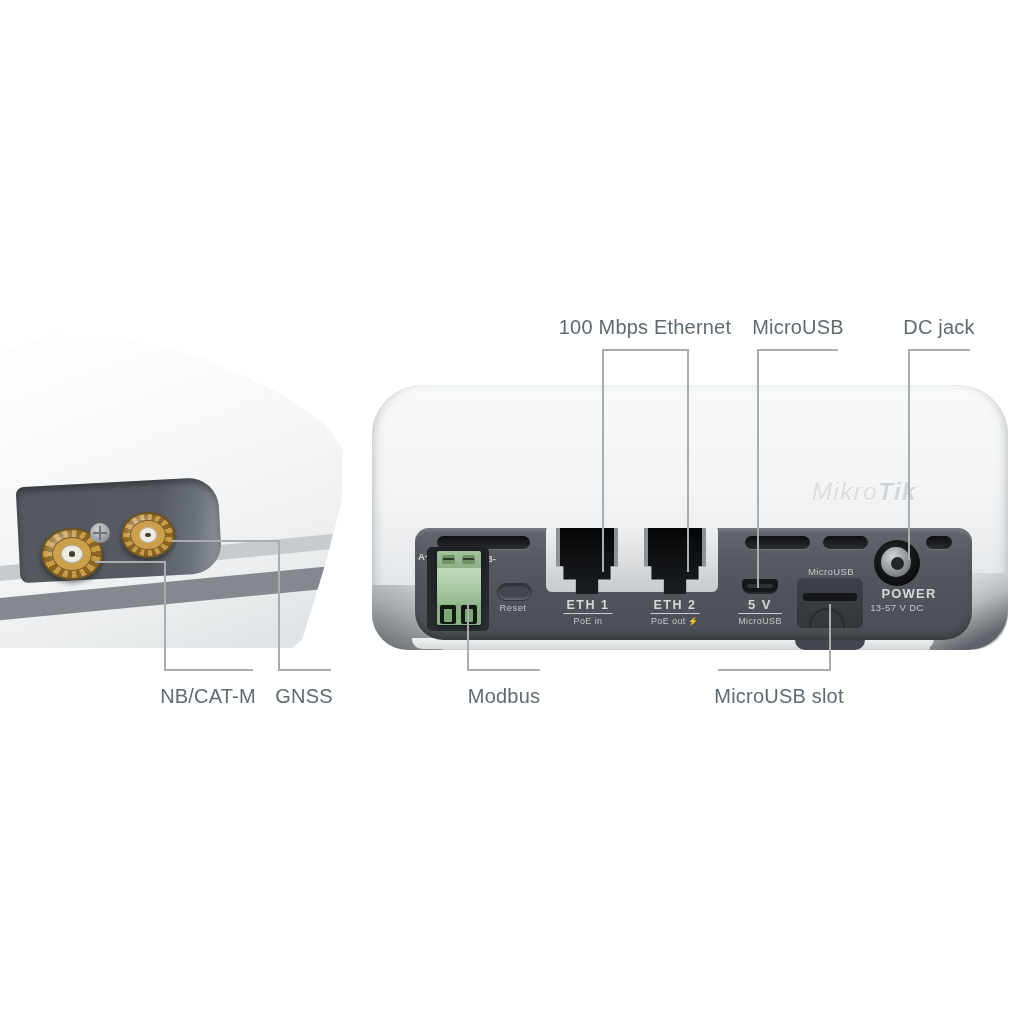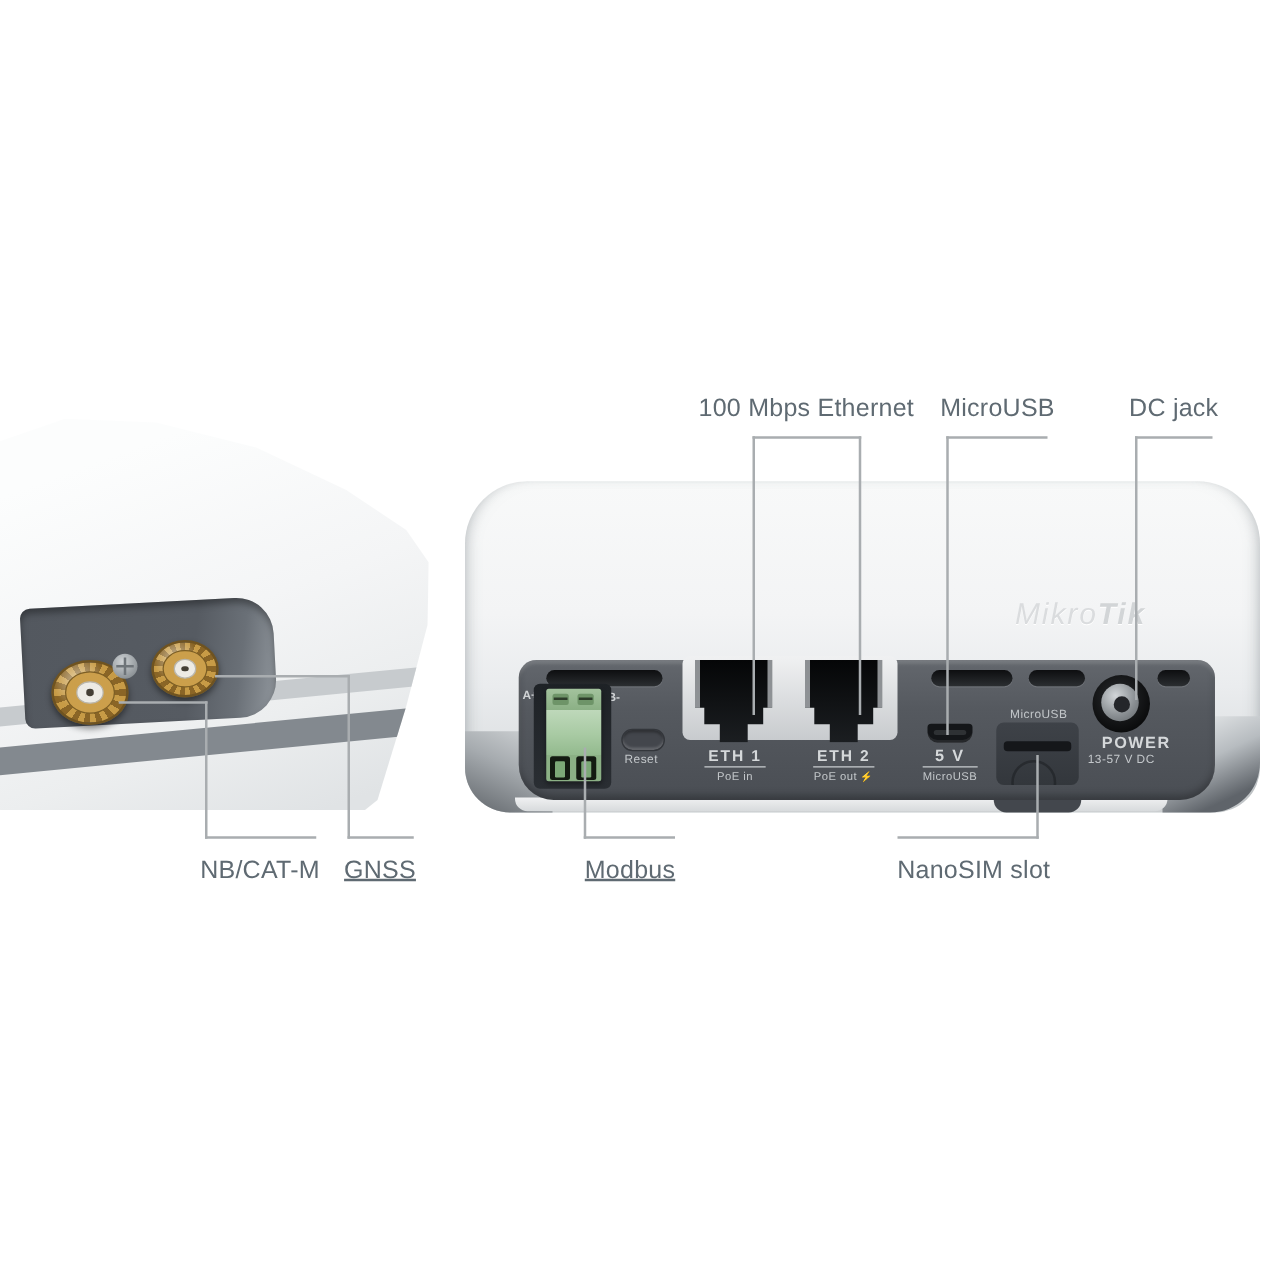--- a/index.html
+++ b/index.html
@@ -233,17 +233,17 @@
   <div class="vl" style="left:467px;top:598px;height:73px;"></div>
   <div class="hl" style="left:467px;top:669px;width:73px;"></div>
 
   <div class="vl" style="left:829px;top:604px;height:67px;"></div>
   <div class="hl" style="left:718px;top:669px;width:113px;"></div>
 
   <span class="cap" style="left:645px;top:316px;">100 Mbps Ethernet</span>
   <span class="cap" style="left:798px;top:316px;">MicroUSB</span>
   <span class="cap" style="left:939px;top:316px;">DC jack</span>
   <span class="cap" style="left:208px;top:685px;">NB/CAT-M</span>
-  <span class="cap" style="left:304px;top:685px;text-decoration:underline;">GNSS</span>
-  <span class="cap" style="left:504px;top:685px;text-decoration:underline;">Modbus</span>
-  <span class="cap" style="left:779px;top:685px;">NanoSIM slot</span>
+  <span class="cap" style="left:304px;top:685px;">GNSS</span>
+  <span class="cap" style="left:504px;top:685px;">Modbus</span>
+  <span class="cap" style="left:779px;top:685px;">MicroUSB slot</span>
 
 </div>
 
 </body></html>

